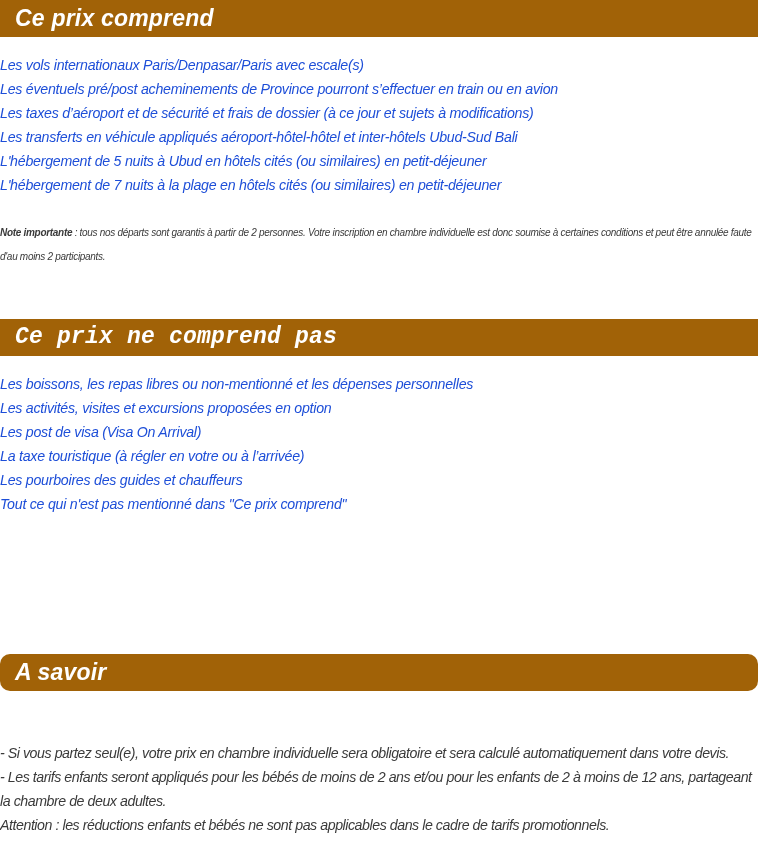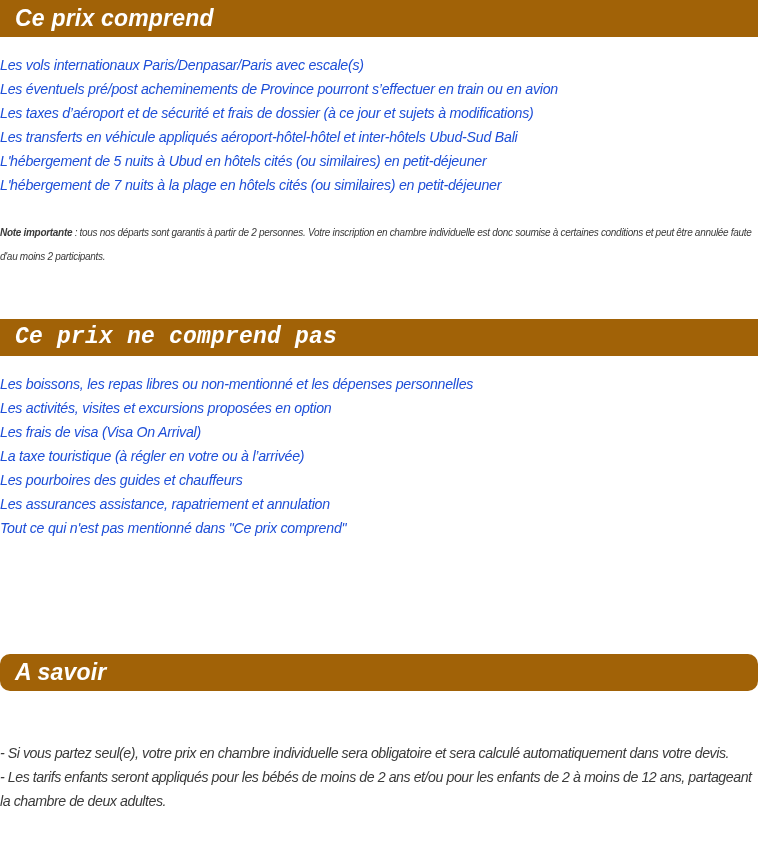--- a/index.html
+++ b/index.html
@@ -85,25 +85,25 @@
   <li>L'hébergement de 7 nuits à la plage en hôtels cités (ou similaires) en petit-déjeuner</li>
 </ul>
 
 <p class="para" style="top:221px;"><b>Note importante</b><span> : tous nos départs sont garantis à partir de 2 personnes. Votre inscription en chambre individuelle est donc soumise à certaines conditions et peut être annulée faute d'au moins 2 participants.</span></p>
 
 <div class="section-header" style="top:319px;font-family:Liberation Mono, monospace;">Ce prix ne comprend pas</div>
 
 <ul class="list" style="top:372px;">
   <li>Les boissons, les repas libres ou non-mentionné et les dépenses personnelles</li>
   <li>Les activités, visites et excursions proposées en option</li>
-  <li>Les frais de visa (Visa On Arrival)</li>
+  <li>Les post de visa (Visa On Arrival)</li>
   <li>La taxe touristique (à régler en votre ou à l’arrivée)</li>
   <li>Les pourboires des guides et chauffeurs</li>
-  <li>Les assurances assistance, rapatriement et annulation</li>
   <li>Tout ce qui n'est pas mentionné dans "Ce prix comprend"</li>
 </ul>
 
 <div class="section-header" style="top:654px;border-radius:10px;">A savoir</div>
 
 <div class="savoir-text" style="top:741px;">
   <div>- Si vous partez seul(e), votre prix en chambre individuelle sera obligatoire et sera calculé automatiquement dans votre devis.</div>
   <div>- Les tarifs enfants seront appliqués pour les bébés de moins de 2 ans et/ou pour les enfants de 2 à moins de 12 ans, partageant la chambre de deux adultes.</div>
+  <div>Attention : les réductions enfants et bébés ne sont pas applicables dans le cadre de tarifs promotionnels.</div>
 </div>
 
 </body></html>

